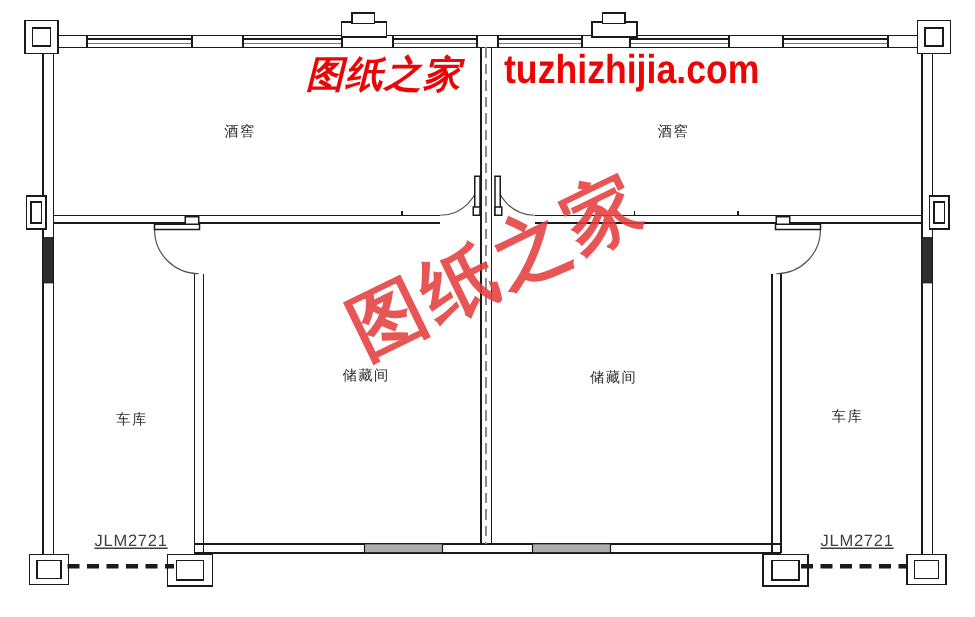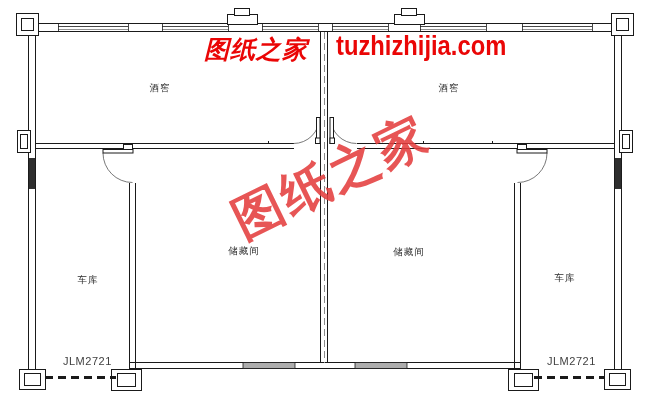--- a/index.html
+++ b/index.html
@@ -6,21 +6,21 @@
   .canvas{
     position:relative;width:650px;height:411px;background:#fff;overflow:hidden;
     font-family:"Liberation Sans",sans-serif;
   }
   svg.plan{position:absolute;left:0;top:0;}
   .room-label{
     position:absolute;transform:translate(-50%,-50%);
     font-size:9.5px;letter-spacing:1px;color:#2b2b2b;white-space:nowrap;
   }
   .jlm-label{
-    position:absolute;font-size:11px;color:#3f3f3f;letter-spacing:.5px;white-space:nowrap;
+    position:absolute;font-size:11px;color:#3f3f3f;letter-spacing:.5px;white-space:nowrap;text-decoration:underline;
   }
   .header-prefix{
     position:absolute;left:204px;top:33px;
     font-size:25px;font-weight:bold;font-style:italic;
     color:#ea0606;letter-spacing:1px;white-space:nowrap;
   }
   .header-domain{
     position:absolute;left:336px;top:31px;
     font-size:27px;font-weight:bold;color:#ea0606;
     transform:scaleX(.88);transform-origin:0 0;white-space:nowrap;

